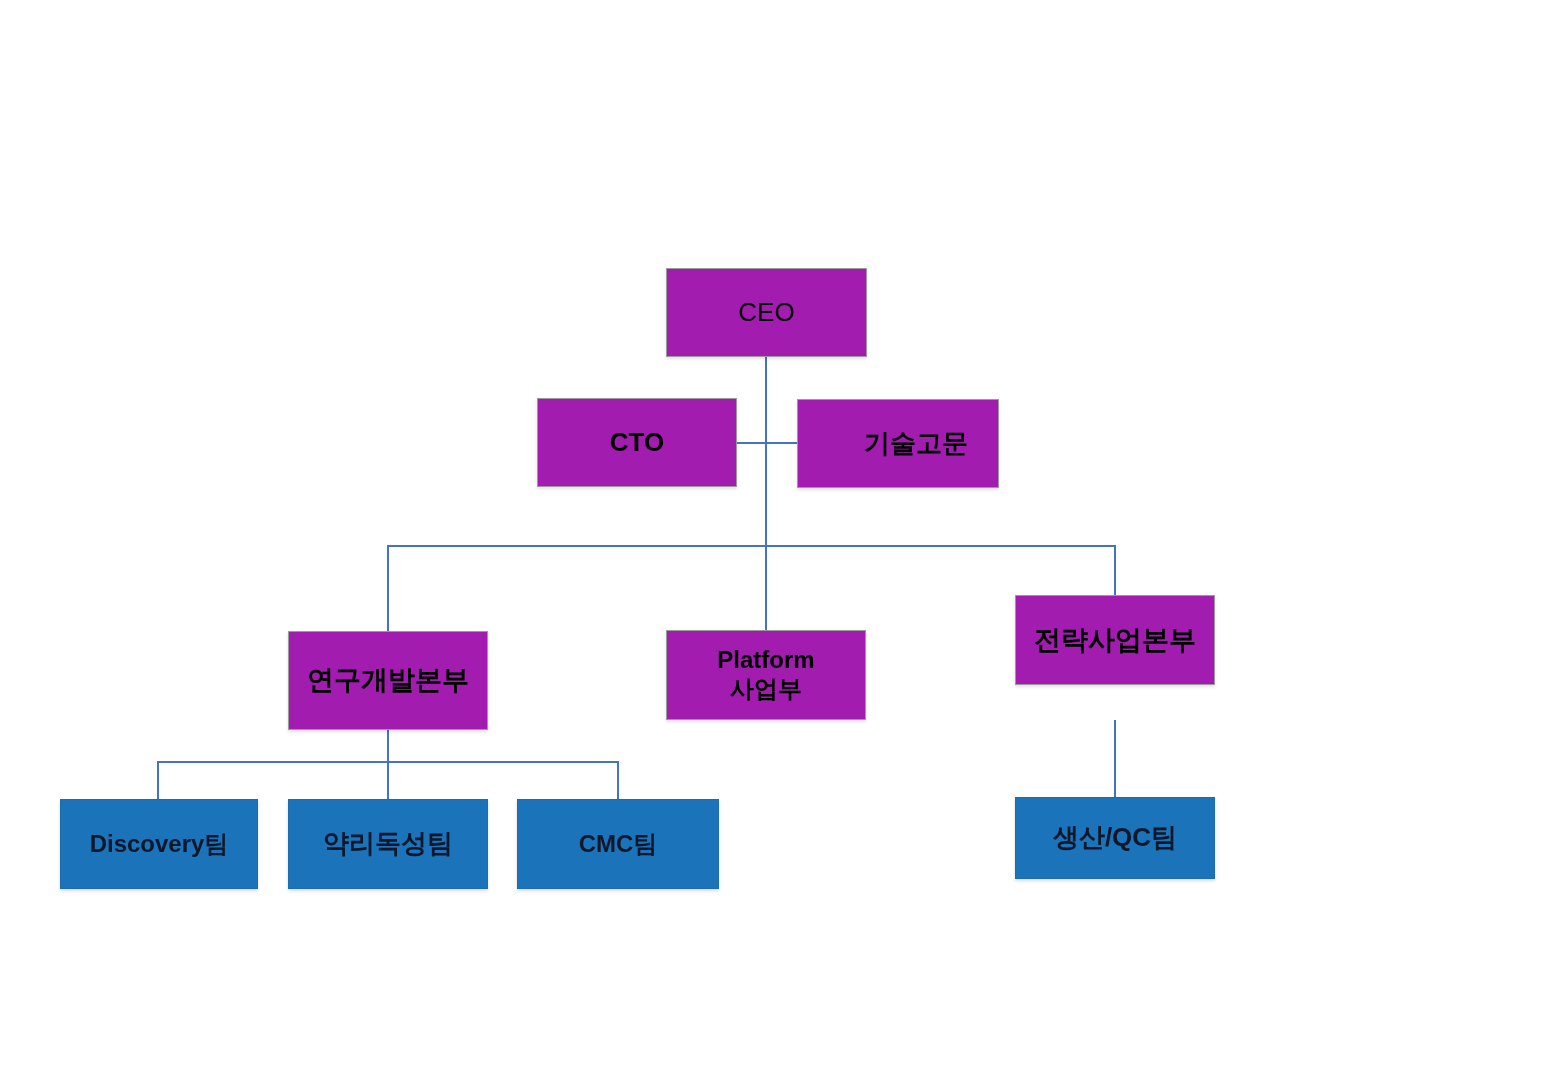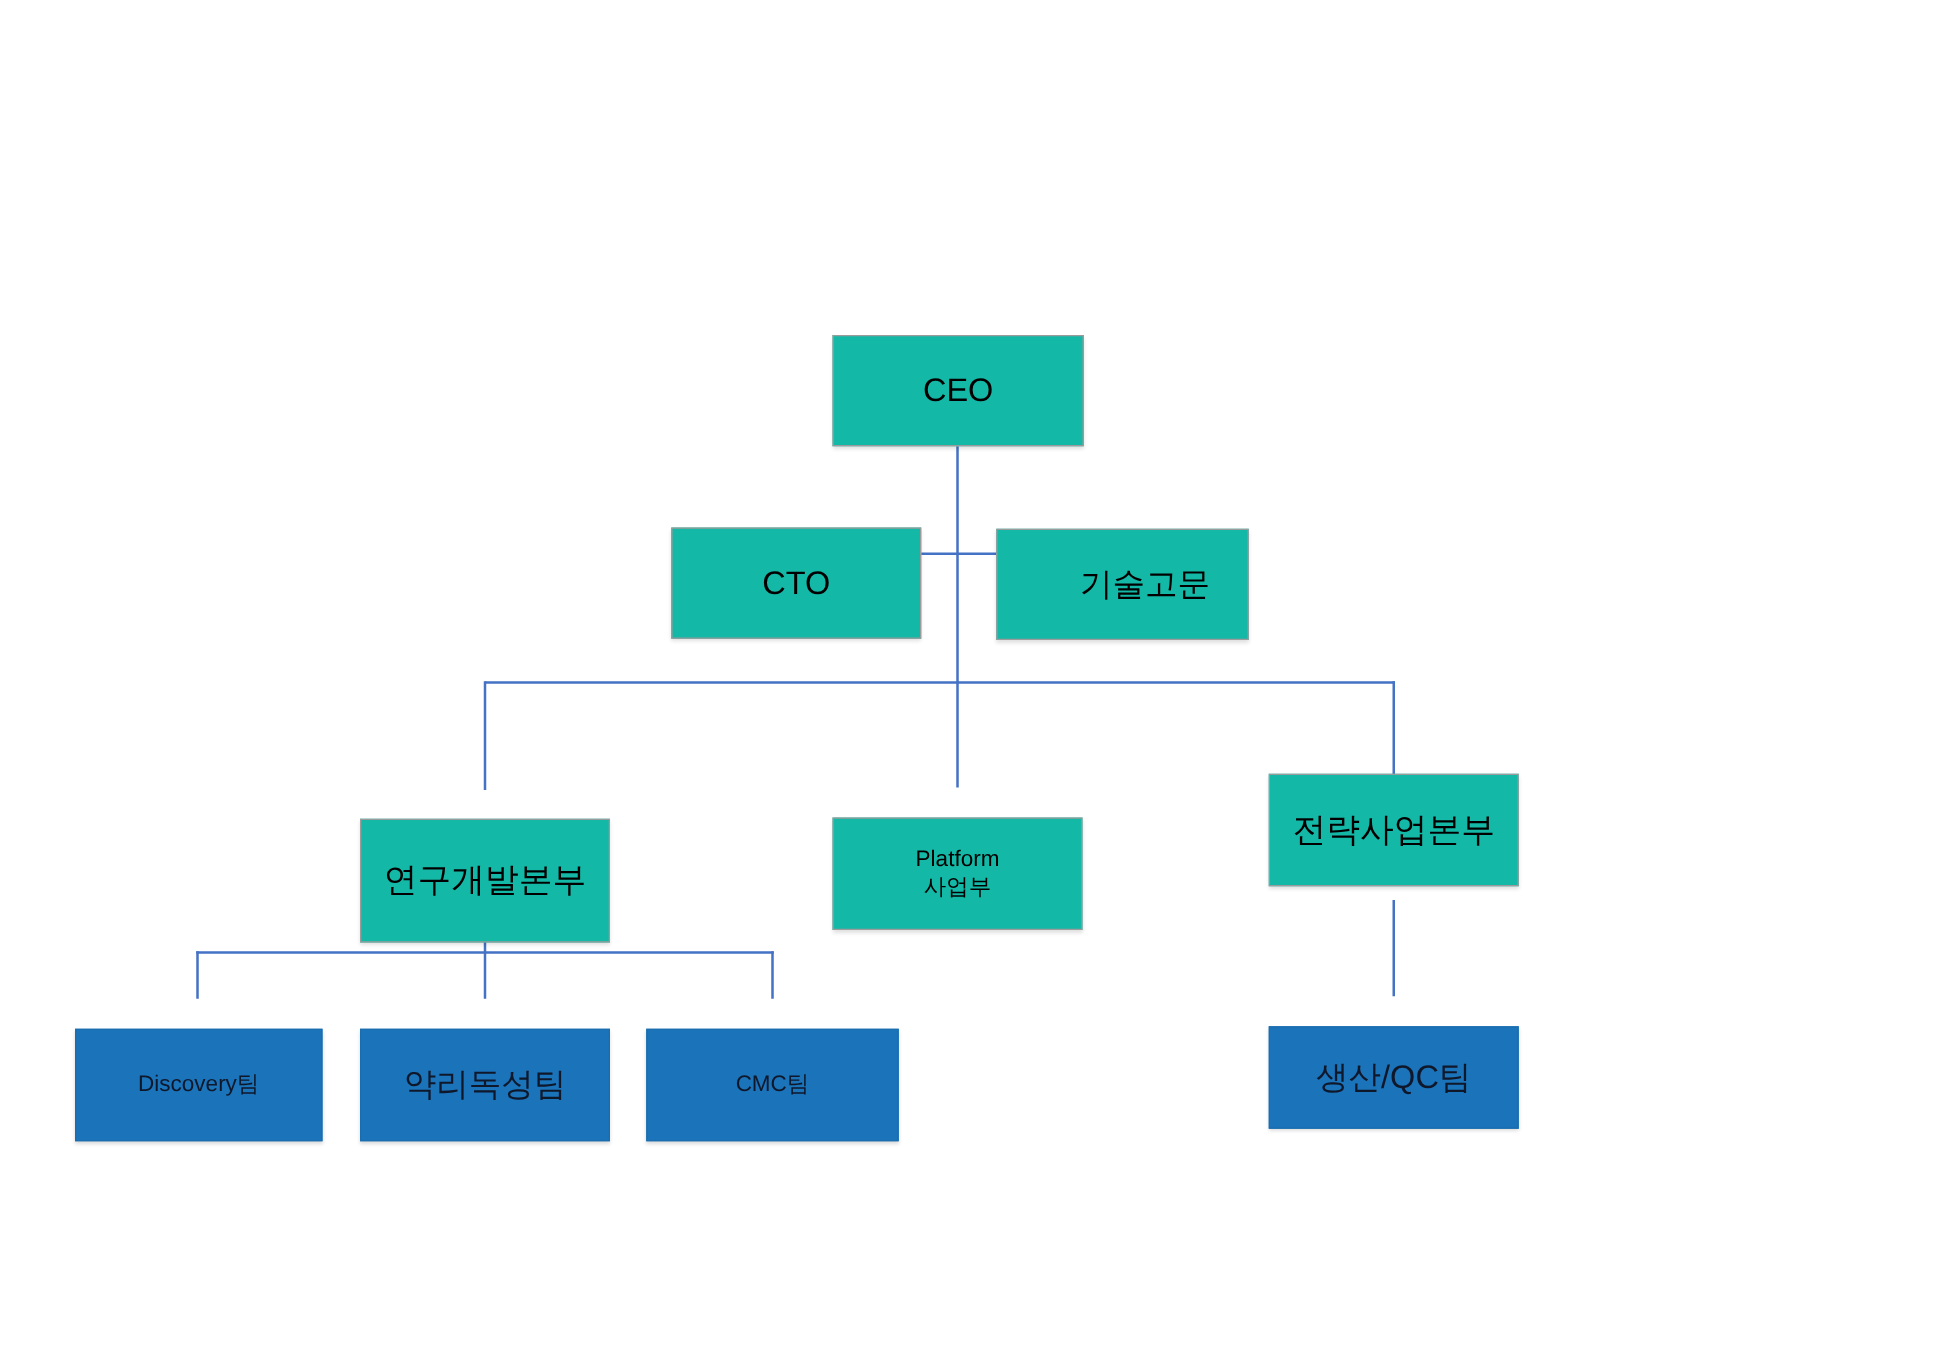--- a/index.html
+++ b/index.html
@@ -18,40 +18,40 @@
   .node {
     position: absolute;
     display: flex;
     align-items: center;
     justify-content: center;
     text-align: center;
     box-sizing: border-box;
     line-height: 1.2;
   }
   .node.gray {
-    background: #14b8a6;
+    background: #a21caf;
     color: #000000;
     border: 1px solid #9B9B9B;
     box-shadow: 0 2px 3px rgba(0,0,0,0.12);
   }
   .node.blue {
     background: #1B73B9;
     color: #0f172a;
     border: 1px solid #1A6DAF;
     box-shadow: 0 2px 3px rgba(0,0,0,0.15);
   }
   .line {
     position: absolute;
     background: #4472C4;
   }
   .fw-regular { font-weight: 400; }
-  .fw-bold   { font-weight: 400; margin-top: 24px; }
+  .fw-bold   { font-weight: 700; }
   .fs-26 { font-size: 26px; }
   .fs-27 { font-size: 27px; }
-  .fs-21 { font-size: 18px; }
+  .fs-21 { font-size: 24px; }
   .stack { flex-direction: column; }
 </style>
 </head>
 <body>
 
 <div class="canvas">
 
   <div class="line" style="left:765px; top:357px; width:2px; height:273px;"></div>
   <div class="line" style="left:737px; top:442px; width:60px; height:2px;"></div>
   <div class="line" style="left:388px; top:545px; width:728px; height:2px;"></div>

